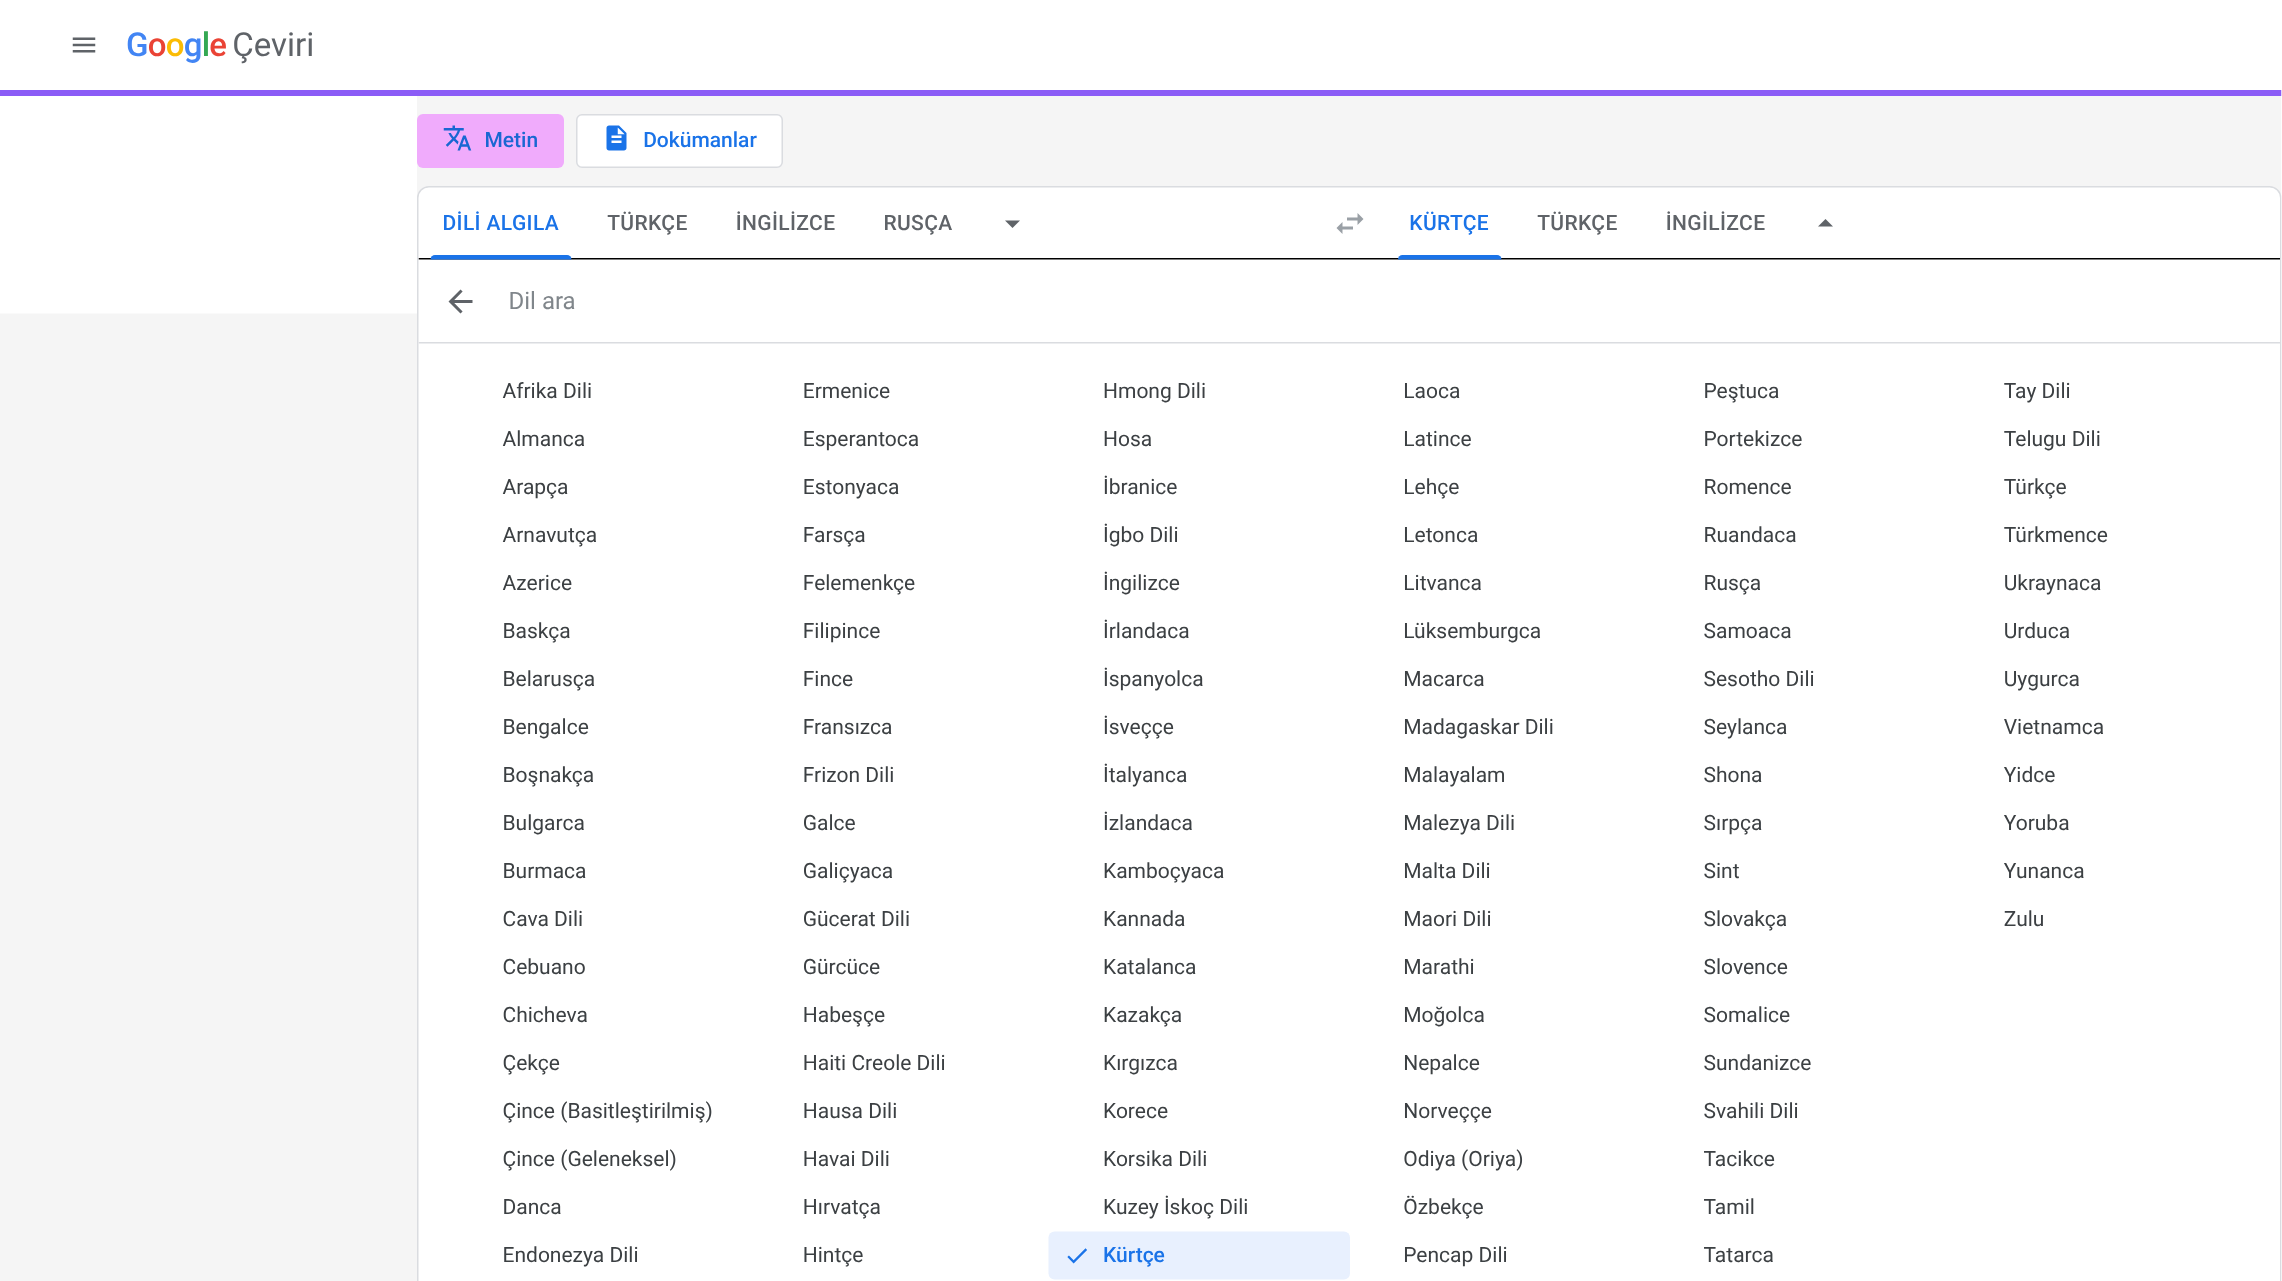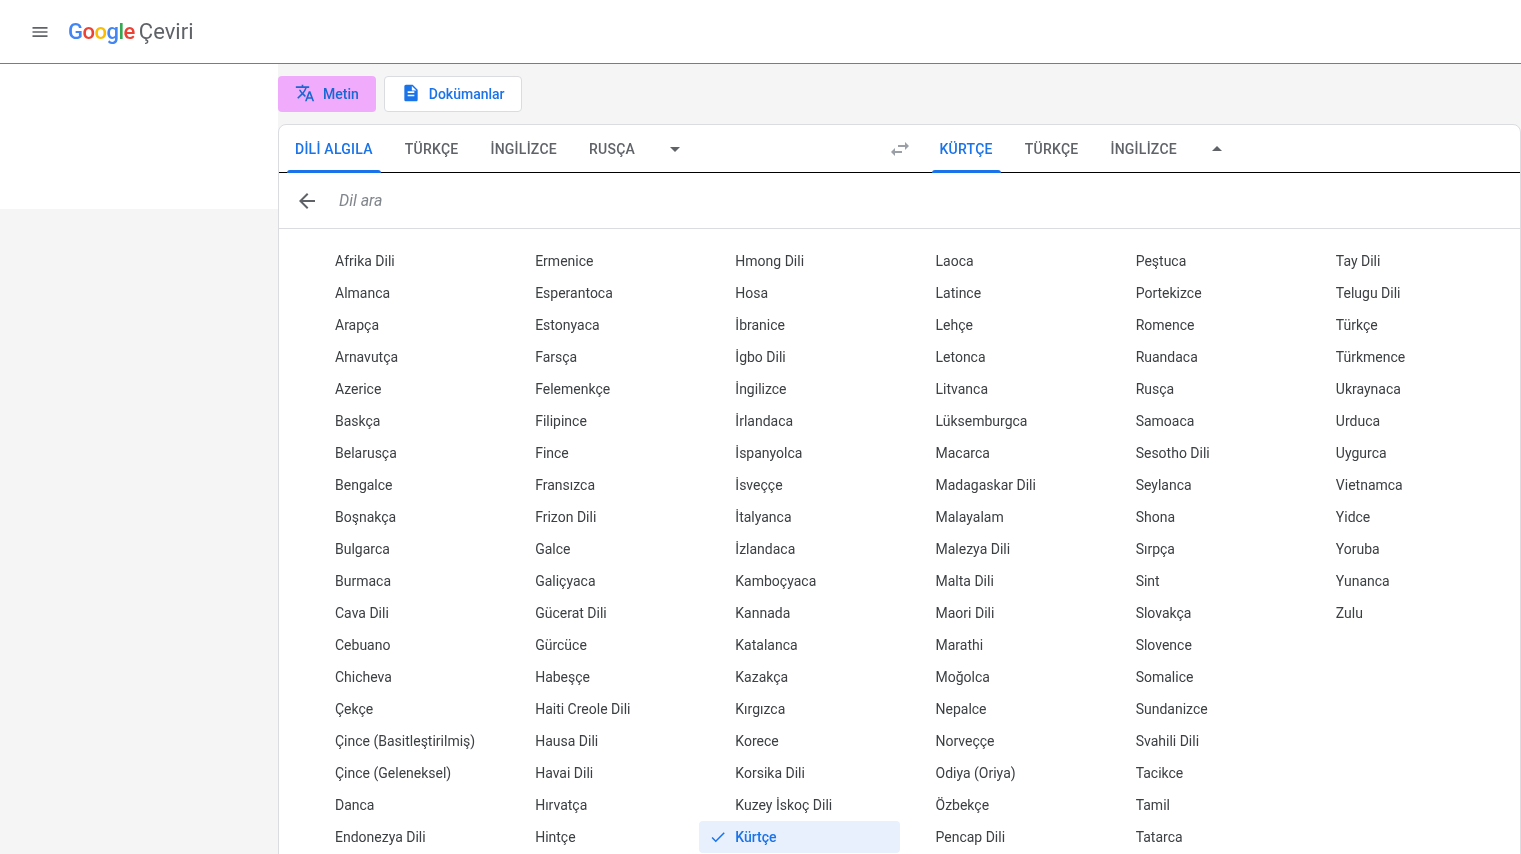--- a/index.html
+++ b/index.html
@@ -7,22 +7,22 @@
       padding: 0;
       box-sizing: border-box;
       font-family: 'Google Sans', Roboto, Arial, sans-serif;
     }
     body {
       background: #fff;
     }
     .header {
       display: flex;
       align-items: center;
-      padding: 8px 16px;
-      border-bottom: 1px solid #8b5cf6;
+      padding: 8px 32px;
+      border-bottom: 4px solid #8b5cf6;
       height: 64px;
     }
     .menu-icon {
       width: 48px;
       height: 48px;
       display: flex;
       align-items: center;
       justify-content: center;
       cursor: pointer;
       border-radius: 50%;
@@ -170,21 +170,20 @@
       cursor: pointer;
       border-radius: 50%;
     }
     .search-input {
       flex: 1;
       border: none;
       outline: none;
       font-size: 16px;
       color: #202124;
       padding: 0 8px;
-      font-style: italic;
     }
     .search-input::placeholder {
       color: #80868b;
     }
     .lang-list-container {
       padding: 16px 20px 20px 20px;
     }
     .lang-grid {
       display: grid;
       grid-template-columns: repeat(6, 1fr);

